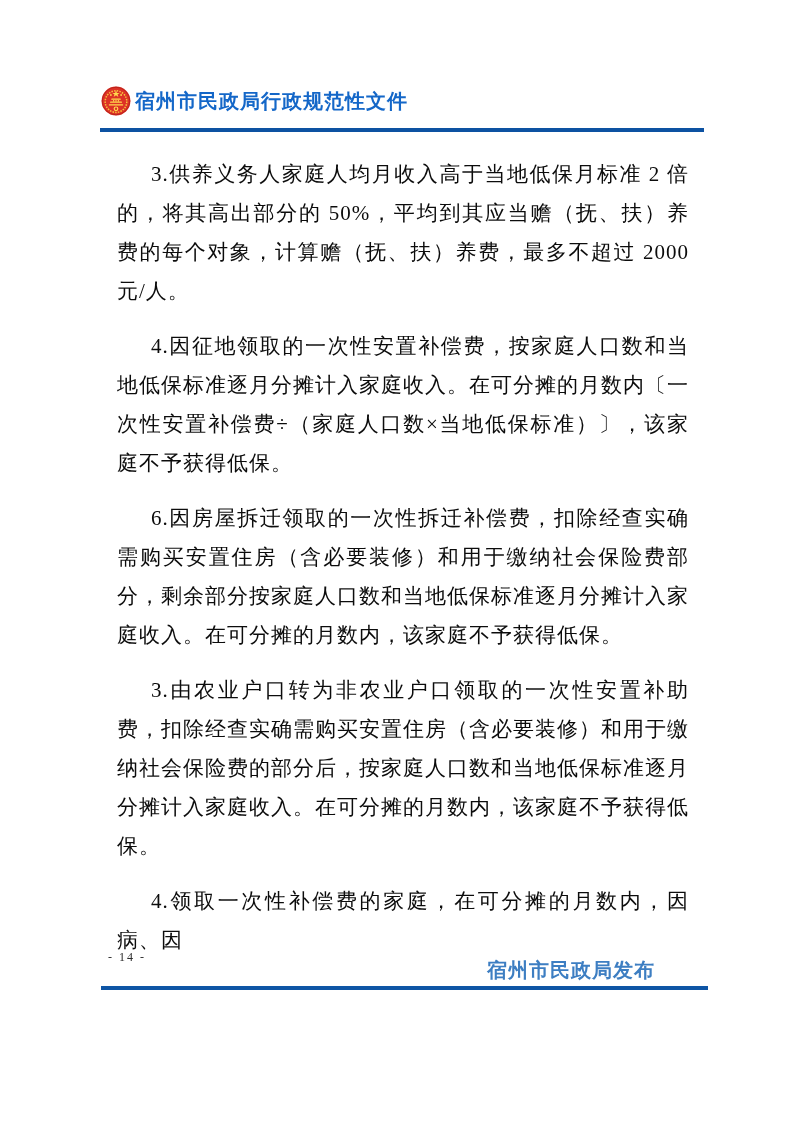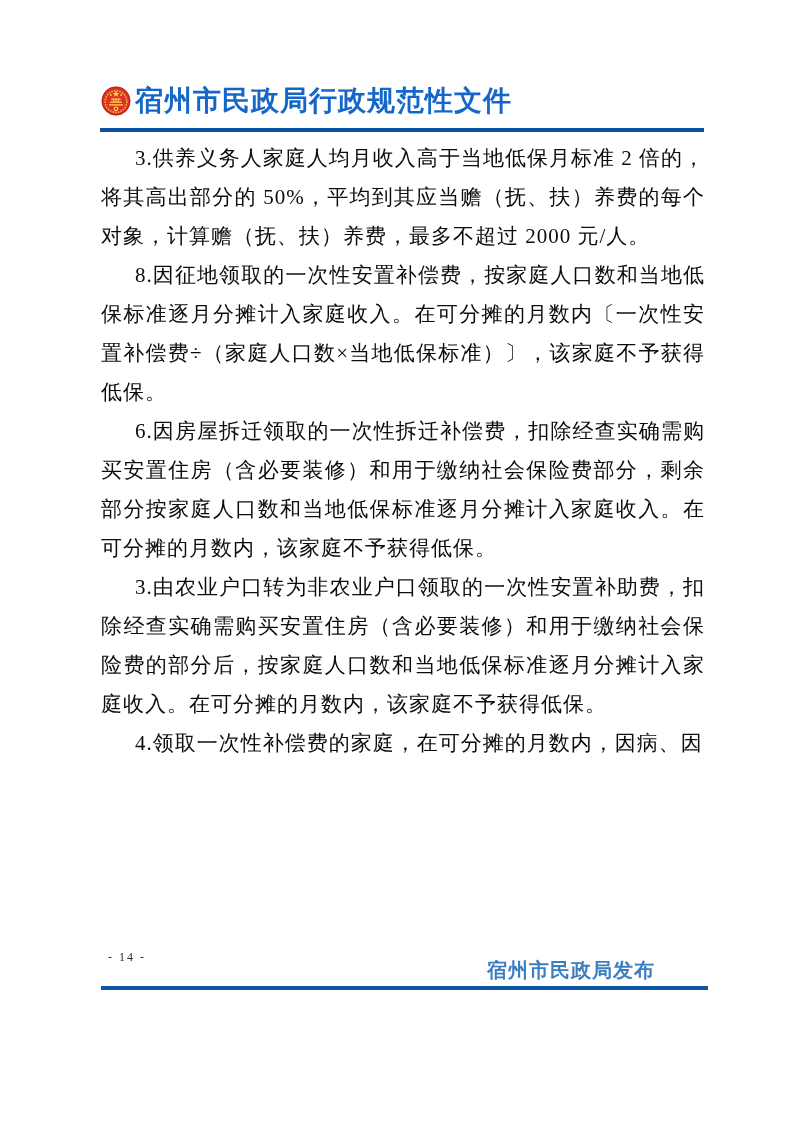--- a/index.html
+++ b/index.html
@@ -28,21 +28,21 @@
   }
   .emblem {
     width: 30px;
     height: 30px;
     flex: 0 0 auto;
     margin-right: 4px;
   }
   .header-title {
     font-family: "Liberation Sans", "DejaVu Sans", sans-serif;
     font-weight: 700;
-    font-size: 28px;
+    font-size: 20px;
     color: #1467c8;
     letter-spacing: 1px;
     white-space: nowrap;
   }
   .header-divider {
     position: absolute;
     left: 100px;
     top: 128px;
     width: 604px;
     height: 4px;
@@ -56,21 +56,21 @@
     top: 139px;
     width: 604px;
     color: #0c0c0c;
     font-size: 21px;
     line-height: 39px;
     letter-spacing: 1px;
     text-align: justify;
     text-justify: inter-ideograph;
   }
   .doc-body p {
-    margin: 0;
+    margin: 16px;
     padding: 0;
     text-indent: 34px;
   }
 
   
   .page-number {
     position: absolute;
     left: 108px;
     top: 950px;
     font-size: 12px;
@@ -117,21 +117,21 @@
       <rect x="56" y="47" width="4" height="5" fill="#ffd94d"></rect>
       <circle cx="50" cy="76" r="6" fill="none" stroke="#ffd94d" stroke-width="4"></circle>
     </svg>
     <span class="header-title">宿州市民政局行政规范性文件</span>
   </div>
 
   <div class="header-divider"></div>
 
   <div class="doc-body">
     <p>3.供养义务人家庭人均月收入高于当地低保月标准 2 倍的，将其高出部分的 50%，平均到其应当赡（抚、扶）养费的每个对象，计算赡（抚、扶）养费，最多不超过 2000 元/人。</p>
-    <p>8.因征地领取的一次性安置补偿费，按家庭人口数和当地低保标准逐月分摊计入家庭收入。在可分摊的月数内〔一次性安置补偿费÷（家庭人口数×当地低保标准）〕，该家庭不予获得低保。</p>
+    <p>4.因征地领取的一次性安置补偿费，按家庭人口数和当地低保标准逐月分摊计入家庭收入。在可分摊的月数内〔一次性安置补偿费÷（家庭人口数×当地低保标准）〕，该家庭不予获得低保。</p>
     <p>6.因房屋拆迁领取的一次性拆迁补偿费，扣除经查实确需购买安置住房（含必要装修）和用于缴纳社会保险费部分，剩余部分按家庭人口数和当地低保标准逐月分摊计入家庭收入。在可分摊的月数内，该家庭不予获得低保。</p>
     <p>3.由农业户口转为非农业户口领取的一次性安置补助费，扣除经查实确需购买安置住房（含必要装修）和用于缴纳社会保险费的部分后，按家庭人口数和当地低保标准逐月分摊计入家庭收入。在可分摊的月数内，该家庭不予获得低保。</p>
     <p>4.领取一次性补偿费的家庭，在可分摊的月数内，因病、因</p>
   </div>
 
   <div class="page-number">- 14 -</div>
 
   <div class="footer-divider"></div>
 
   <div class="publisher">宿州市民政局发布</div>

